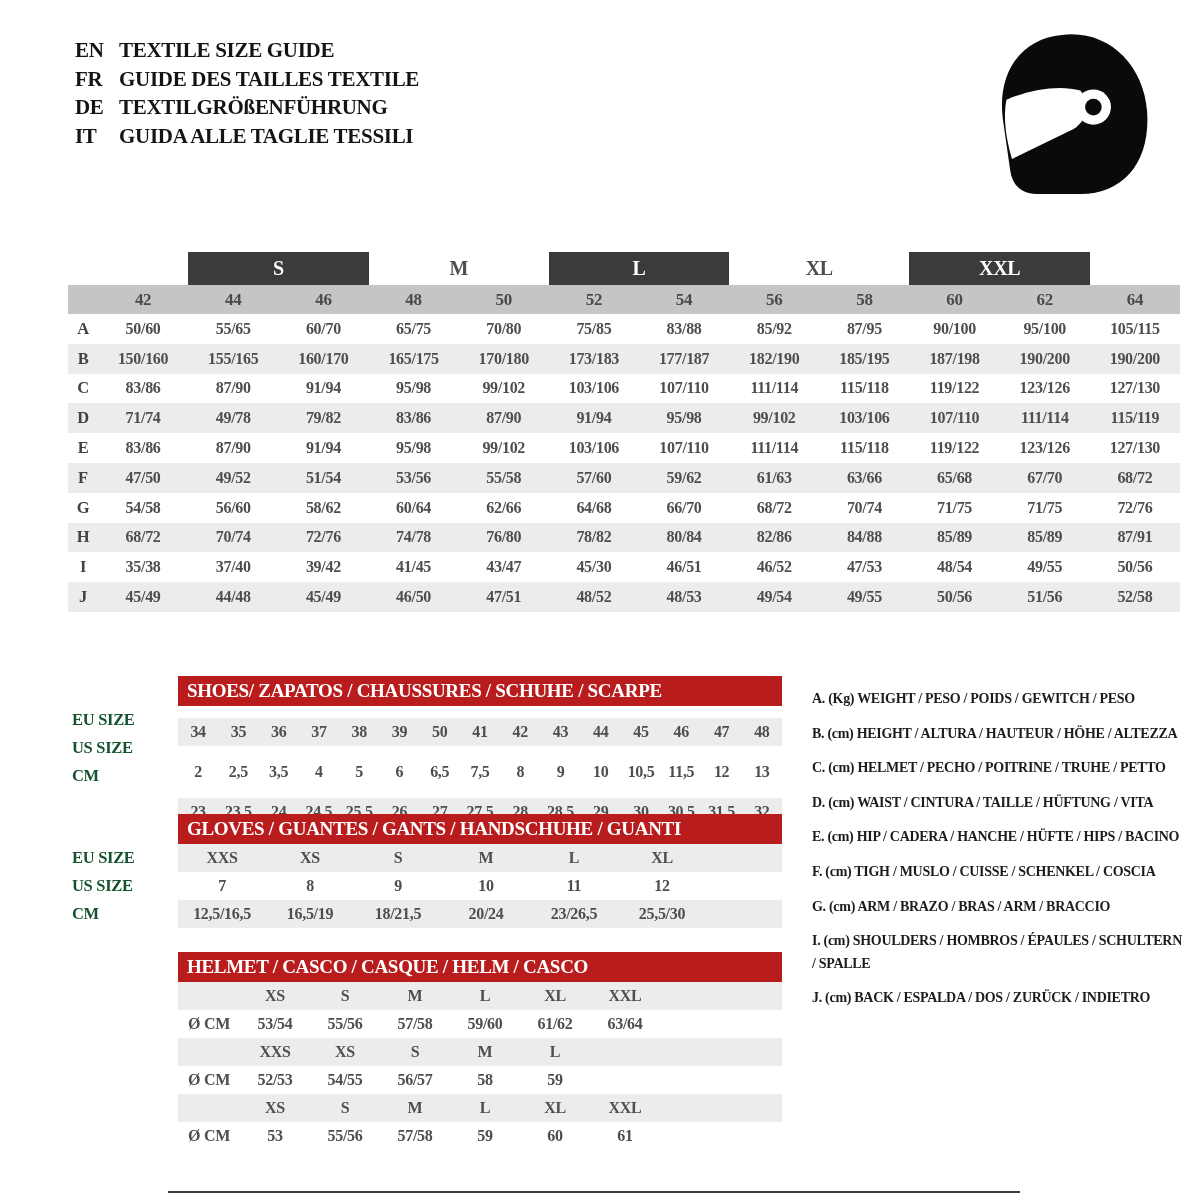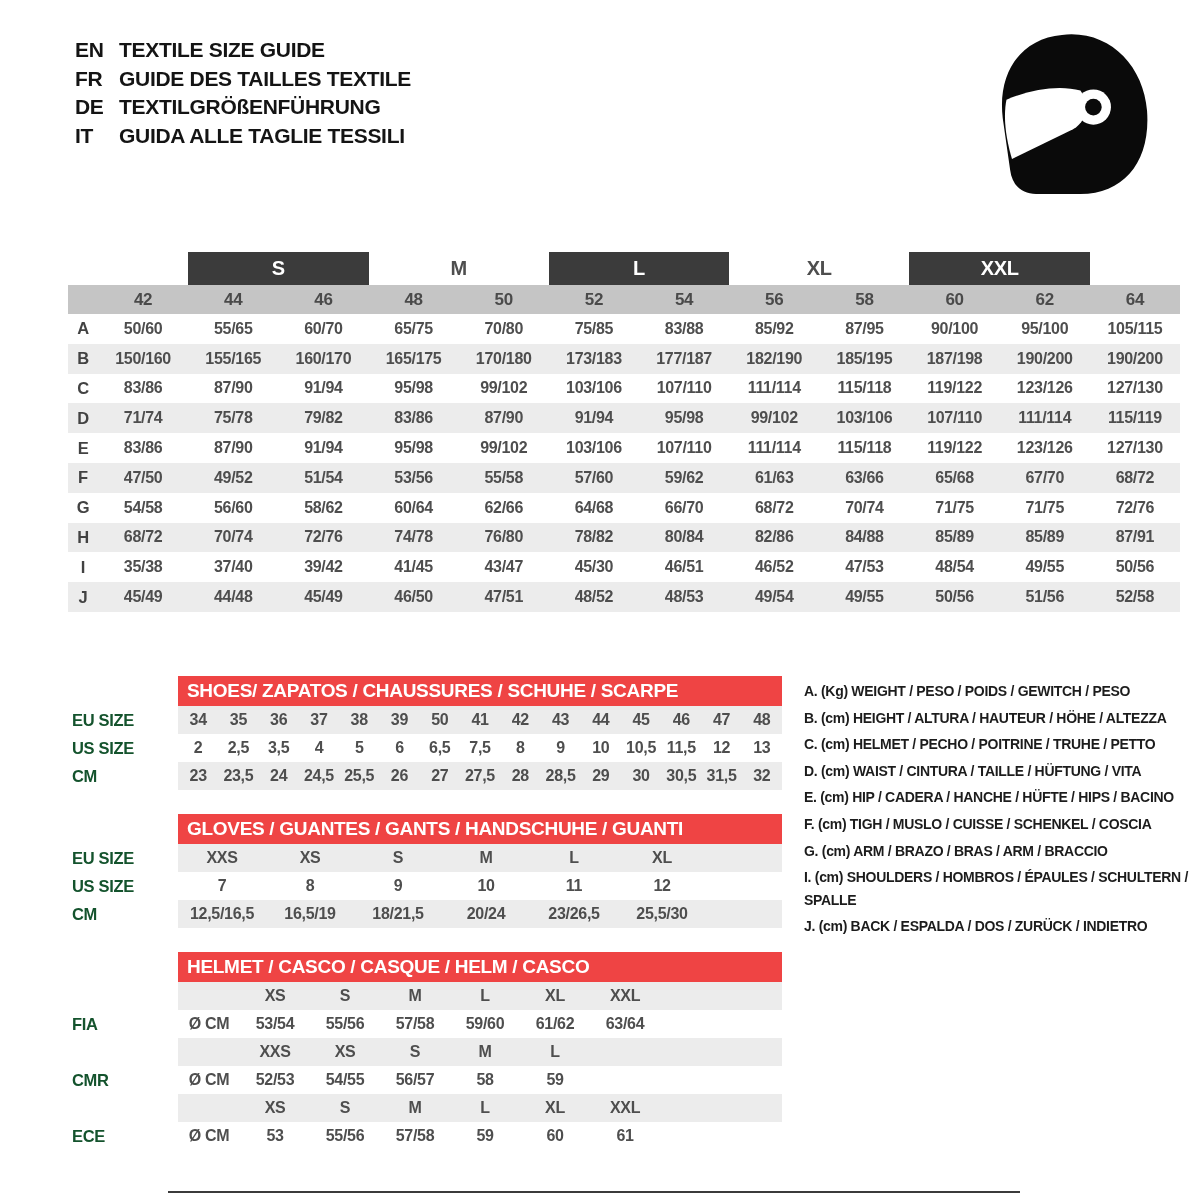--- a/index.html
+++ b/index.html
@@ -1,17 +1,17 @@
 <!DOCTYPE html>
 <html><head>
 <meta charset="utf-8">
 <style>
   html,body{margin:0;padding:0;background:#fff;}
   .canvas{position:relative;width:1200px;height:1193px;background:#ffffff;overflow:hidden;
-          font-family:Liberation Sans, sans-serif;font-weight:700;letter-spacing:-0.3px;}
+          font-family:Liberation Serif, serif;font-weight:700;letter-spacing:-0.3px;}
 
   
   .lang-header{position:absolute;left:75px;top:36px;font-size:21px;color:#141414;}
   .lang-row{line-height:28.5px;white-space:nowrap;}
   .lang-code{display:inline-block;width:44px;}
 
   
   .helmet-svg{position:absolute;left:975px;top:22px;width:185px;height:185px;}
 
   
@@ -22,37 +22,37 @@
   .grp.dark{background:#3b3b3b;color:#ffffff;}
   .tex-band{height:29px;background:#c5c5c5;}
   .tex-band .cell{display:flex;align-items:center;justify-content:center;font-size:17px;color:#4a4a4a;}
   .tex-row{height:29.8px;}
   .tex-row:nth-child(even){background:#ececec;}
   .tex-row .cell{display:flex;align-items:center;justify-content:center;font-size:16px;color:#4e4e4e;white-space:nowrap;}
   .tex-row .letter{justify-content:center;color:#424242;font-size:16.5px;}
 
   
   .sec{position:absolute;left:178px;width:604px;}
-  .sec-title{height:30px;background:#ef4444;color:#ffffff;display:flex;align-items:center;
+  .sec-title{height:30px;background:#b91c1c;color:#ffffff;display:flex;align-items:center;
              padding-left:9px;font-size:19px;white-space:nowrap;box-sizing:border-box;}
   .srow{height:28px;display:grid;align-items:center;text-align:center;font-size:16px;color:#4e4e4e;}
   .srow.gray{background:#ececec;}
-  .shoe-cols{grid-template-columns:repeat(15,1fr);}
+  .shoe-cols{grid-template-columns:repeat(15,1fr);margin-top:12px;}
   .glove-cols{grid-template-columns:repeat(6,88px) 1fr;}
   .hrow{grid-template-columns:62px repeat(6,70px) 1fr;}
   .srow div{white-space:nowrap;}
 
   
   .side-col{position:absolute;left:72px;width:100px;font-size:16.5px;color:#14532d;}
   .side-row{height:28px;line-height:28px;white-space:nowrap;}
 
   
   .legend{position:absolute;left:800px;top:676px;width:396px;font-size:14px;
           line-height:22.6px;color:#1c1c1c;}
-  .leg-item{margin:4px;}
+  .leg-item{margin:12px;}
 
   
   .bottom-bar{position:absolute;left:168px;top:1191px;width:852px;height:9px;background:#3b3b3b;}
 </style>
 </head>
 <body>
 
 <div class="canvas">
 
   <div class="lang-header">
@@ -134,21 +134,21 @@
           <div class="cell">107/110</div>
           <div class="cell">111/114</div>
           <div class="cell">115/118</div>
           <div class="cell">119/122</div>
           <div class="cell">123/126</div>
           <div class="cell">127/130</div>
         </div>
         <div class="tex-grid tex-row">
           <div class="cell letter">D</div>
           <div class="cell">71/74</div>
-          <div class="cell">75/78</div>
+          <div class="cell">49/78</div>
           <div class="cell">79/82</div>
           <div class="cell">83/86</div>
           <div class="cell">87/90</div>
           <div class="cell">91/94</div>
           <div class="cell">95/98</div>
           <div class="cell">99/102</div>
           <div class="cell">103/106</div>
           <div class="cell">107/110</div>
           <div class="cell">111/114</div>
           <div class="cell">115/119</div>
@@ -332,28 +332,20 @@
     <div class="srow glove-cols gray">
         <div>12,5/16,5</div>
         <div>16,5/19</div>
         <div>18/21,5</div>
         <div>20/24</div>
         <div>23/26,5</div>
         <div>25,5/30</div>
       </div>
   </div>
 
-  <div class="side-col" style="top:982px">
-      <div class="side-row"></div>
-      <div class="side-row">FIA</div>
-      <div class="side-row"></div>
-      <div class="side-row">CMR</div>
-      <div class="side-row"></div>
-      <div class="side-row">ECE</div>
-    </div>
   <div class="sec" style="top:952px">
     <div class="sec-title">HELMET / CASCO / CASQUE / HELM / CASCO</div>
     <div>
         <div class="srow hrow gray">
           <div></div>
           <div>XS</div>
           <div>S</div>
           <div>M</div>
           <div>L</div>
           <div>XL</div>

